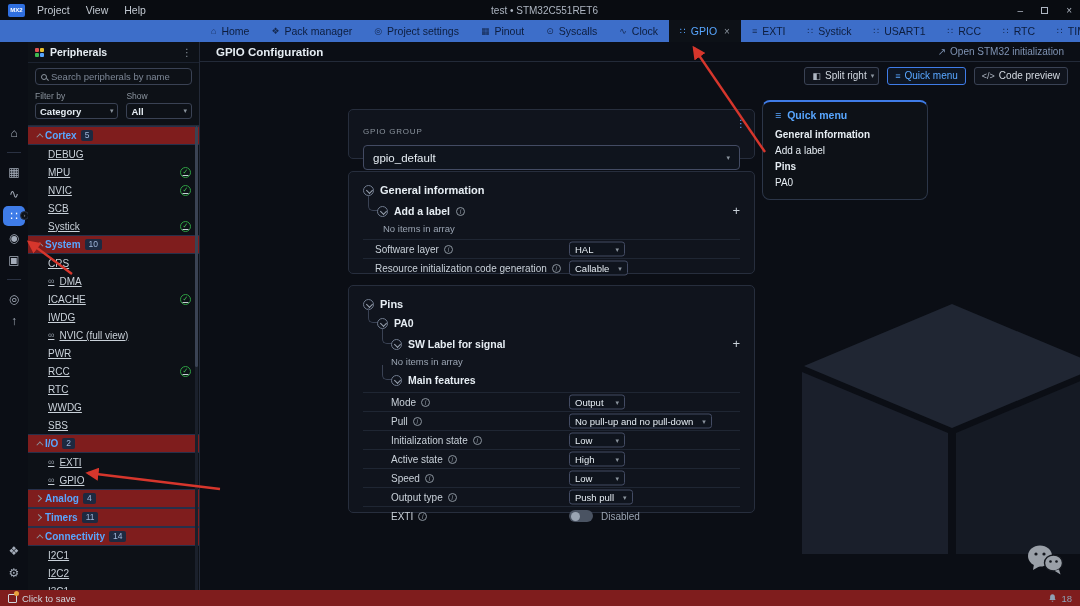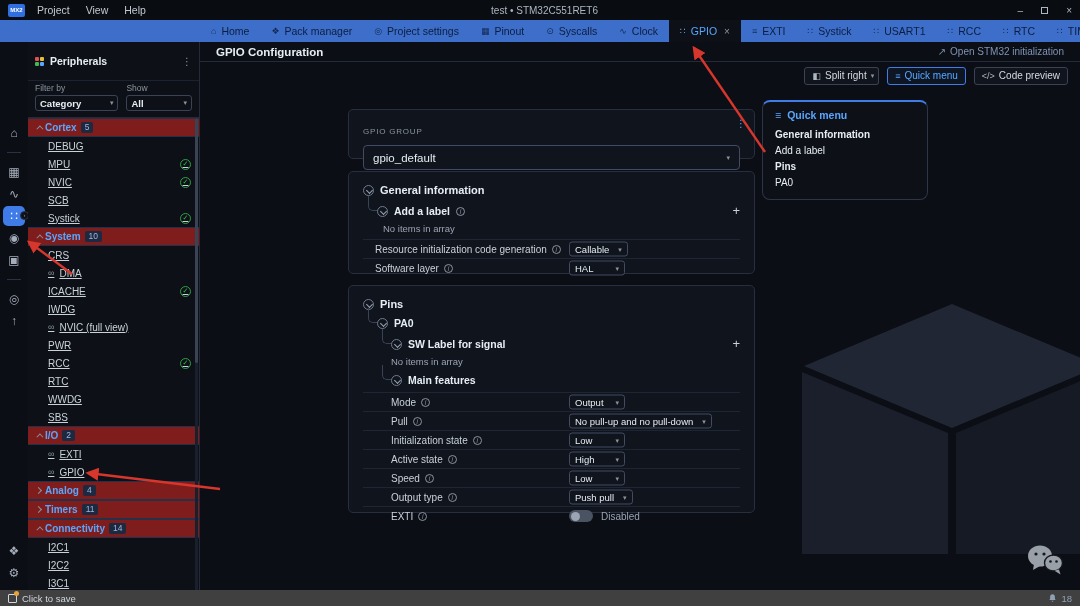--- a/index.html
+++ b/index.html
@@ -30,21 +30,21 @@
   
   .rail { width:28px; background:#0b0e15; display:flex; flex-direction:column; align-items:center; padding-top:80px; padding-bottom:6px; flex:none; }
   .rail-btn { width:22px; height:20px; display:flex; align-items:center; justify-content:center; color:#a5adba; font-size:12px; margin:1px 0; border-radius:5px; cursor:pointer; position:relative; }
   .rail-btn.active { background:#3f7ce8; color:#fff; }
   .rail-badge { position:absolute; right:-4px; top:5px; width:9px; height:9px; border-radius:50%; background:#0d1117; border:1px solid #2b3346; color:#8b949e; font-size:6px; line-height:7px; text-align:center; }
   .rail-div { width:14px; border-top:1px solid #2a3142; margin:8px 0; }
   .rail-spacer { flex:1; }
 
   
   .sidepanel { width:172px; background:#0d1117; border-right:1px solid #232a38; display:flex; flex-direction:column; flex:none; position:relative; }
-  .sp-head { height:39px; display:flex; align-items:center; gap:6px; padding:0 7px; border-bottom:1px solid #1c2330; }
+  .sp-head { height:21px; display:flex; align-items:center; gap:6px; padding:0 7px; border-bottom:1px solid #1c2330; }
   .pdots { display:grid; grid-template-columns:4px 4px; grid-gap:1px; }
   .pdots i { width:4px; height:4px; border-radius:1px; }
   .sp-title { font-size:10.5px; font-weight:bold; color:#e6edf3; }
   .sp-kebab { margin-left:auto; color:#8b949e; font-size:10px; cursor:pointer; }
   .searchbox { margin:5px 7px 4px; height:17px; border:1px solid #3a4254; border-radius:4px; display:flex; align-items:center; padding:0 5px; gap:4px; }
   .mag { width:6px; height:6px; border:1px solid #8b949e; border-radius:50%; position:relative; flex:none; }
   .mag::after { content:""; position:absolute; width:3px; border-top:1px solid #8b949e; transform:rotate(45deg); right:-3px; bottom:-1px; }
   .searchbox input { background:transparent; border:none; outline:none; color:#c9d1d9; font-size:9.5px; width:100%; font-family:inherit; }
   .searchbox input::placeholder { color:#7d8796; }
   .filters { display:flex; padding:2px 7px 6px; gap:8px; }
@@ -115,21 +115,21 @@
   .quickmenu { position:absolute; left:562px; top:11px; width:166px; background:#0d1117; border:1px solid #2c3648; border-top:2px solid #3f7ce8; border-radius:8px; padding:7px 12px 9px; }
   .qm-title { display:flex; align-items:center; gap:6px; color:#58a6ff; font-size:10.5px; font-weight:bold; margin-bottom:5px; }
   .qm-item { font-size:10px; color:#e6edf3; padding:2.5px 0; cursor:pointer; }
   .qm-item.bold { font-weight:bold; }
 
   
   .cube { position:absolute; right:-22px; bottom:36px; pointer-events:none; }
   .watermark { position:absolute; right:16px; bottom:14px; display:flex; align-items:center; gap:10px; color:#8a9099; font-size:30px; font-weight:bold; letter-spacing:2px; pointer-events:none; }
 
   
-  .statusbar { height:16px; background:#404040; display:flex; align-items:center; padding:0 8px; font-size:9.5px; color:#cfd6dd; }
+  .statusbar { height:16px; background:#7f1d1d; display:flex; align-items:center; padding:0 8px; font-size:9.5px; color:#cfd6dd; }
   .save-ic { width:9px; height:9px; border:1px solid #cfd6dd; border-radius:1px; position:relative; margin-right:5px; }
   .save-dot { position:absolute; right:-3px; top:-4px; width:5px; height:5px; border-radius:50%; background:#e8a33d; }
   .sb-right { margin-left:auto; display:flex; align-items:center; gap:4px; color:#8fa0b5; }
 
   .overlay { position:absolute; inset:0; pointer-events:none; z-index:50; }
 </style>
 </head>
 <body>
 
 <div class="app">
@@ -298,20 +298,24 @@
     <div class="sidepanel">
       <div class="sp-head">
         <span class="pdots">
           <i style="background:#e05252"></i>
             <i style="background:#e8bf2f"></i>
             <i style="background:#3fb950"></i>
             <i style="background:#58a6ff"></i>
         </span>
         <span class="sp-title">Peripherals</span>
         <span class="sp-kebab">⋮</span>
+      </div>
+      <div class="searchbox">
+        <span class="mag"></span>
+        <input placeholder="Search peripherals by name" style="">
       </div>
       <div class="filters">
         <div class="fcol c1">
           <span class="flabel">Filter by</span>
           <span class="fselect">
             <span>Category</span>
             <span class="fchev">▾</span>
           </span>
         </div>
         <div class="fcol c2">
@@ -538,36 +542,36 @@
           <div class="thead sub child lvl1" style="margin-top:5px;">
             <span class="cchev"></span>
             <span class="hlabel">Add a label</span>
             <span class="info-ic">i</span>
             <span class="plus">+</span>
           </div>
           <div class="empty-note" style="margin-left:20px;">No items in array</div>
           <div class="rows-general">
 
               <div class="frow">
+                <span class="frow-label">Software layer</span>
+                <span class="info-ic">i</span>
+                <span class="ctrl">
+                  <span class="sel">
+                    <span>HAL</span>
+                    <span class="sel-chev">▾</span>
+                  </span>
+                </span>
+              </div>
+
+              <div class="frow">
                 <span class="frow-label">Resource initialization code generation</span>
                 <span class="info-ic">i</span>
                 <span class="ctrl">
                   <span class="sel">
                     <span>Callable</span>
-                    <span class="sel-chev">▾</span>
-                  </span>
-                </span>
-              </div>
-
-              <div class="frow">
-                <span class="frow-label">Software layer</span>
-                <span class="info-ic">i</span>
-                <span class="ctrl">
-                  <span class="sel">
-                    <span>HAL</span>
                     <span class="sel-chev">▾</span>
                   </span>
                 </span>
               </div>
             </div>
         </div>
 
         <div class="card c3">
           <div class="thead">
             <span class="cchev"></span>

